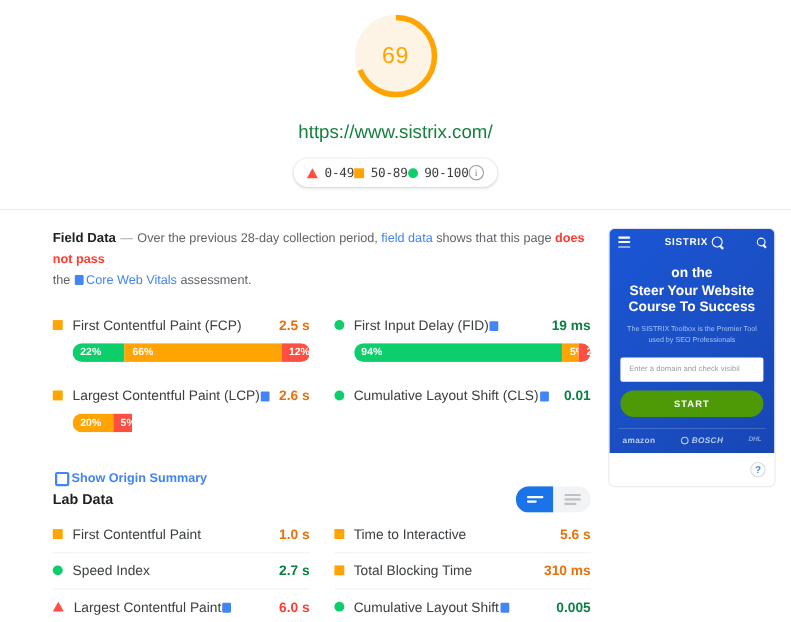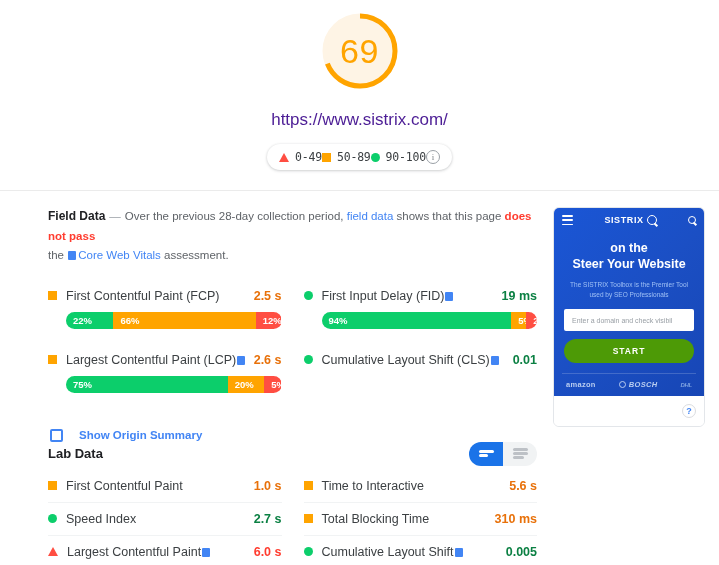--- a/index.html
+++ b/index.html
@@ -13,25 +13,25 @@
   .page { position: relative; width: 719px; height: 565px; background:#fff; }
 
   
   .header { padding-top: 8px; text-align: center; }
   .gauge-wrap { display: flex; justify-content: center; }
   .gauge { position: relative; width: 86px; height: 86px; }
   .gauge svg { display: block; transform: rotate(-90deg); }
   .gauge-score {
     position: absolute; inset: 0;
     display: flex; align-items: center; justify-content: center;
-    font-size: 34px; color: #E8900C; letter-spacing: .5px;
+    font-size: 21px; color: #E8900C; letter-spacing: .5px;
   }
   .url {
     margin-top: 16px;
-    font-size: 17px; color: #4c1d95; font-weight: 400;
+    font-size: 17px; color: #15803d; font-weight: 400;
   }
   .legend-wrap { display:flex; justify-content:center; margin-top: 14px; }
   .legend {
     display: inline-flex; align-items: flex-start; gap: 0;
     padding: 6px 12px; border-radius: 16px;
     background: #fff;
     box-shadow: 0 1px 3px rgba(60,64,67,.22), 0 0 2px rgba(60,64,67,.1);
   }
   .legend-item { display: inline-flex; align-items: center; gap: 6px; }
   .legend-item span.txt {
@@ -73,21 +73,21 @@
   .v-orange { color:#E8710A; } .v-green { color:#0B8043; } .v-red { color:#ff3c2f; }
 
   .bar { display:flex; height: 17px; border-radius: 9px; overflow: hidden; margin: 9px 0 12px 18px; }
   .seg { display:flex; align-items:center; font-size:9.5px; font-weight:bold; color:#fff; }
   .seg span { padding-left: 7px; }
   .seg.g { background:#0CCE6B; }
   .seg.o { background:#FFA400; }
   .seg.r { background:#FF4E42; }
   .seg.last span { padding-right: 7px; }
 
-  .origin { display:flex; align-items:center; gap:16px; margin: 22px 0 0 2px; }
+  .origin { display:flex; align-items:center; gap:2px; margin: 22px 0 0 2px; }
   .cbox { width:13px;height:13px;border:2px solid #4285f4;border-radius:2px; }
   .origin-label { color:#4285f4; font-size:11.5px; font-weight:bold; }
 
   
   .lab-head { display:flex; align-items:center; justify-content:space-between; }
   .lab-title { font-size: 13px; font-weight: bold; color:#202124; }
   .toggle { display:flex; border-radius: 14px; overflow:hidden; height:24px; }
   .tg { width:34px; display:flex; align-items:center; justify-content:center; }
   .tg.on { background:#1a73e8; }
   .tg.off{ background:#f1f3f4; }
@@ -218,23 +218,20 @@
           </div>
         </div>
 
         <div class="metric">
           <div class="metric-head">
             <i class="dot m-sq"></i>
             <span class="metric-name"><span>Largest Contentful Paint (LCP)</span><i class="cwv-ico"></i></span>
             <span class="metric-val v-orange">2.6 s</span>
           </div>
           <div class="bar">
-            <div class="seg g" style="width:75%">
-                <span>75%</span>
-              </div>
             <div class="seg o" style="width:17%">
                 <span>20%</span>
               </div>
             <div class="seg r last" style="width:8%">
                 <span>5%</span>
               </div>
           </div>
         </div>
 
         <div class="metric">
@@ -321,20 +318,21 @@
               </div>
             <div class="ad-brand">
               <span>SISTRIX</span>
               <i class="mag"></i>
             </div>
             <i class="mag sm"></i>
           </div>
           <div class="ad-h">
             <div>on the</div>
             <div>Steer Your Website</div>
+            <div>Course To Success</div>
           </div>
           <div class="ad-sub">
             <div>The SISTRIX Toolbox is the Premier Tool</div>
             <div>used by SEO Professionals</div>
           </div>
           <div class="ad-input">Enter a domain and check visibil</div>
           <div class="ad-btn">START</div>
           <div class="ad-logos">
             <span class="ad-logo">amazon</span>
             <span class="ad-logo b">

